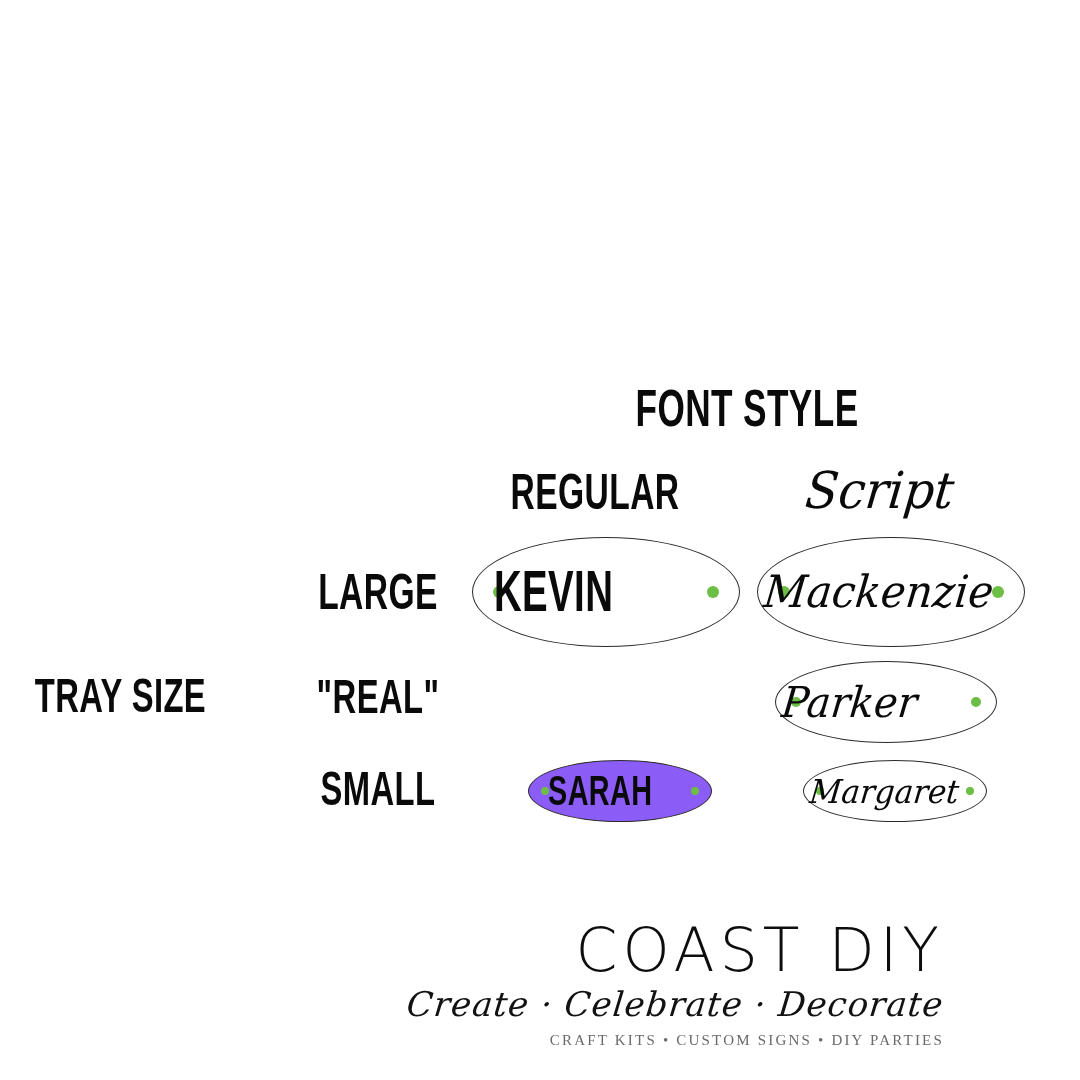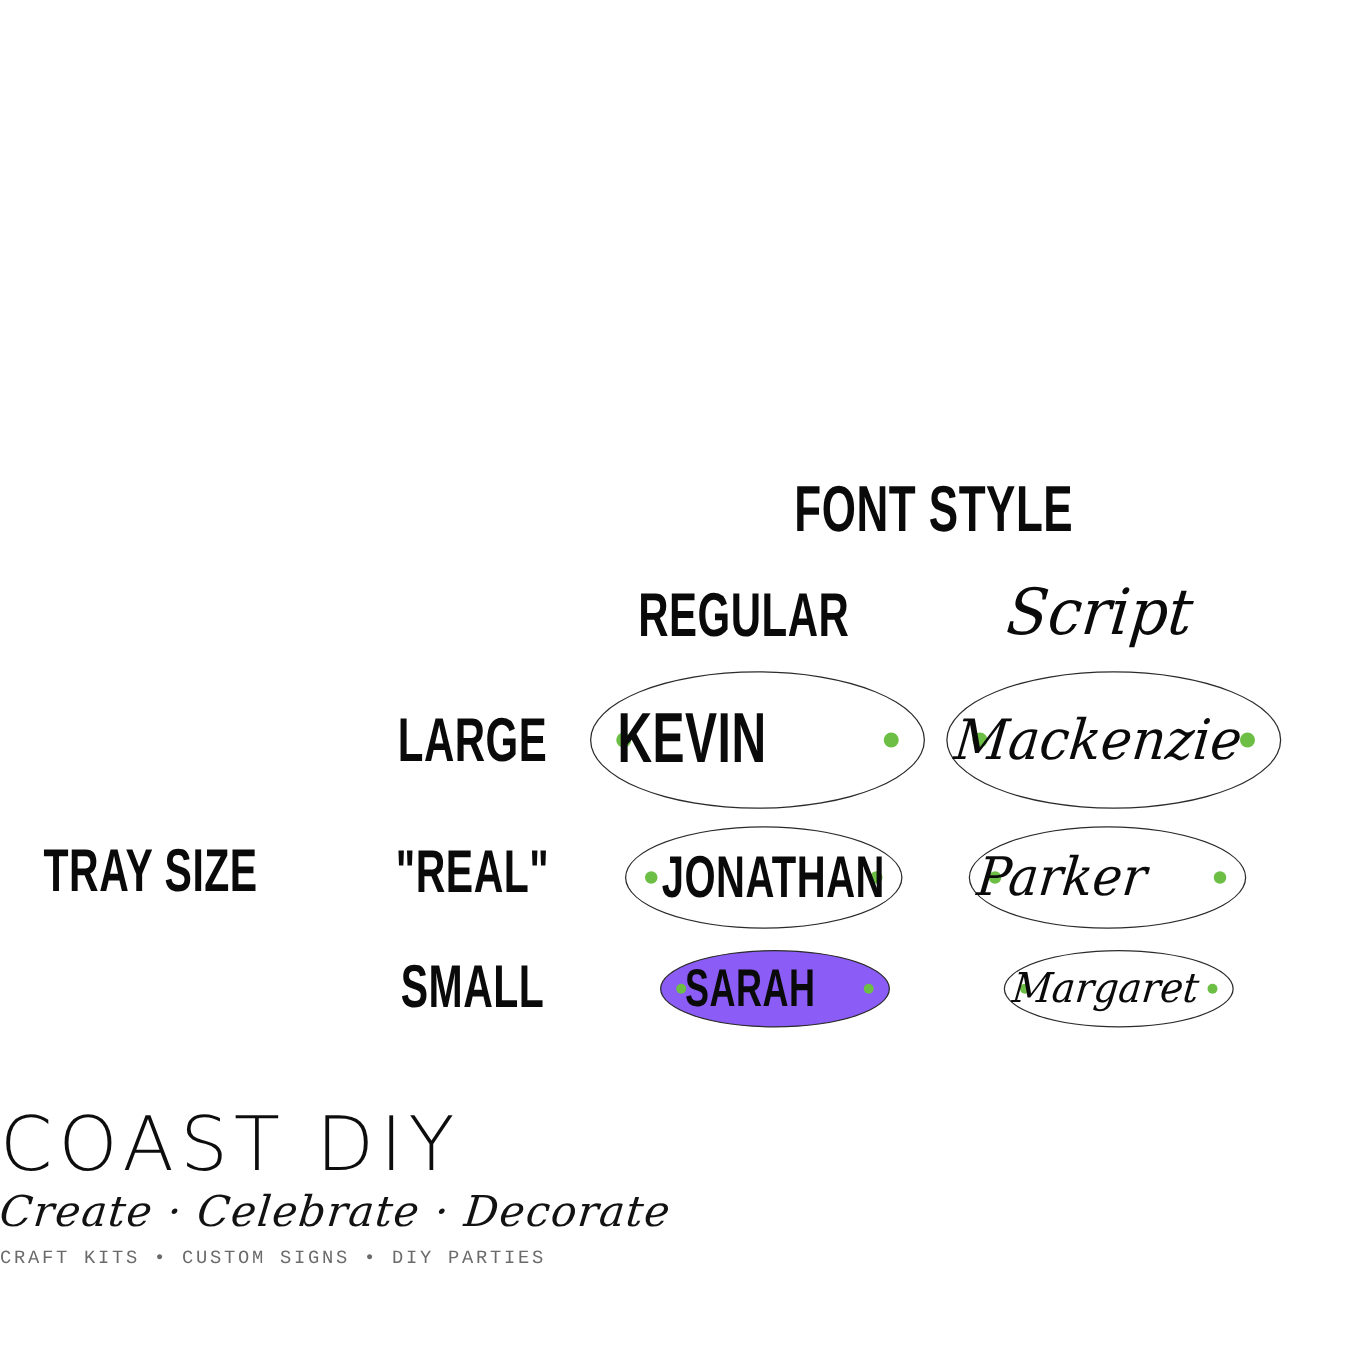--- a/index.html
+++ b/index.html
@@ -115,41 +115,41 @@
 
   
   .p-r0c0 .pname{font-size:48px;}
   .p-r1c0 .pname{font-size:40px;}
   .p-r2c0 .pname{font-size:36px;}
   .p-r0c1 .pname{font-size:42px;}
   .p-r1c1 .pname{font-size:40px;}
   .p-r2c1 .pname{font-size:31px;}
 
   
-  .logo{position:absolute;left:0;top:884px;width:944px;text-align:left;}
+  .logo{position:absolute;left:0;top:918px;width:944px;text-align:right;}
   .logo-name{
     font-family:"DejaVu Sans", sans-serif;
     font-weight:300;
     font-size:60px;
     letter-spacing:5px;
     line-height:64px;
     color:#0d0d0d;
   }
   .logo-script{
     font-family:"DejaVu Serif", serif;
     font-style:italic;
     font-size:34px;
     line-height:44px;
     letter-spacing:1px;
     color:#121212;
     transform:skewX(-6deg);
     display:inline-block;
   }
   .logo-tag{
-    font-family:Liberation Mono, monospace;
+    font-family:Liberation Serif, serif;
     font-weight:300;
     font-size:15px;
     letter-spacing:2.2px;
     color:#6a6a6a;
     margin-top:6px;
   }
 </style>
 </head>
 <body style="background: rgb(255, 255, 255);">
 
@@ -171,25 +171,20 @@
     <span class="dot left" style="--dotcolor: #6CBE45;"></span>
     <span class="pname hand">KEVIN</span>
     <span class="dot right" style="--dotcolor: #6CBE45;"></span>
   </div>
   <div class="plaque large p-r0c1" style="border-color: rgb(43, 43, 43); background: rgb(255, 255, 255);">
     <span class="dot left" style="--dotcolor: #6CBE45;"></span>
     <span class="pname script">Mackenzie</span>
     <span class="dot right" style="--dotcolor: #6CBE45;"></span>
   </div>
 
-  <div class="plaque real p-r1c0" style="border-color: rgb(43, 43, 43); background: rgb(255, 255, 255);">
-    <span class="dot left" style="--dotcolor: #6CBE45;"></span>
-    <span class="pname hand">JONATHAN</span>
-    <span class="dot right" style="--dotcolor: #6CBE45;"></span>
-  </div>
   <div class="plaque real p-r1c1" style="border-color: rgb(43, 43, 43); background: rgb(255, 255, 255);">
     <span class="dot left" style="--dotcolor: #6CBE45;"></span>
     <span class="pname script">Parker</span>
     <span class="dot right" style="--dotcolor: #6CBE45;"></span>
   </div>
 
   <div class="plaque small p-r2c0" style="border-color: rgb(43, 43, 43); background: #8b5cf6;">
     <span class="dot left" style="--dotcolor: #6CBE45;"></span>
     <span class="pname hand">SARAH</span>
     <span class="dot right" style="--dotcolor: #6CBE45;"></span>

